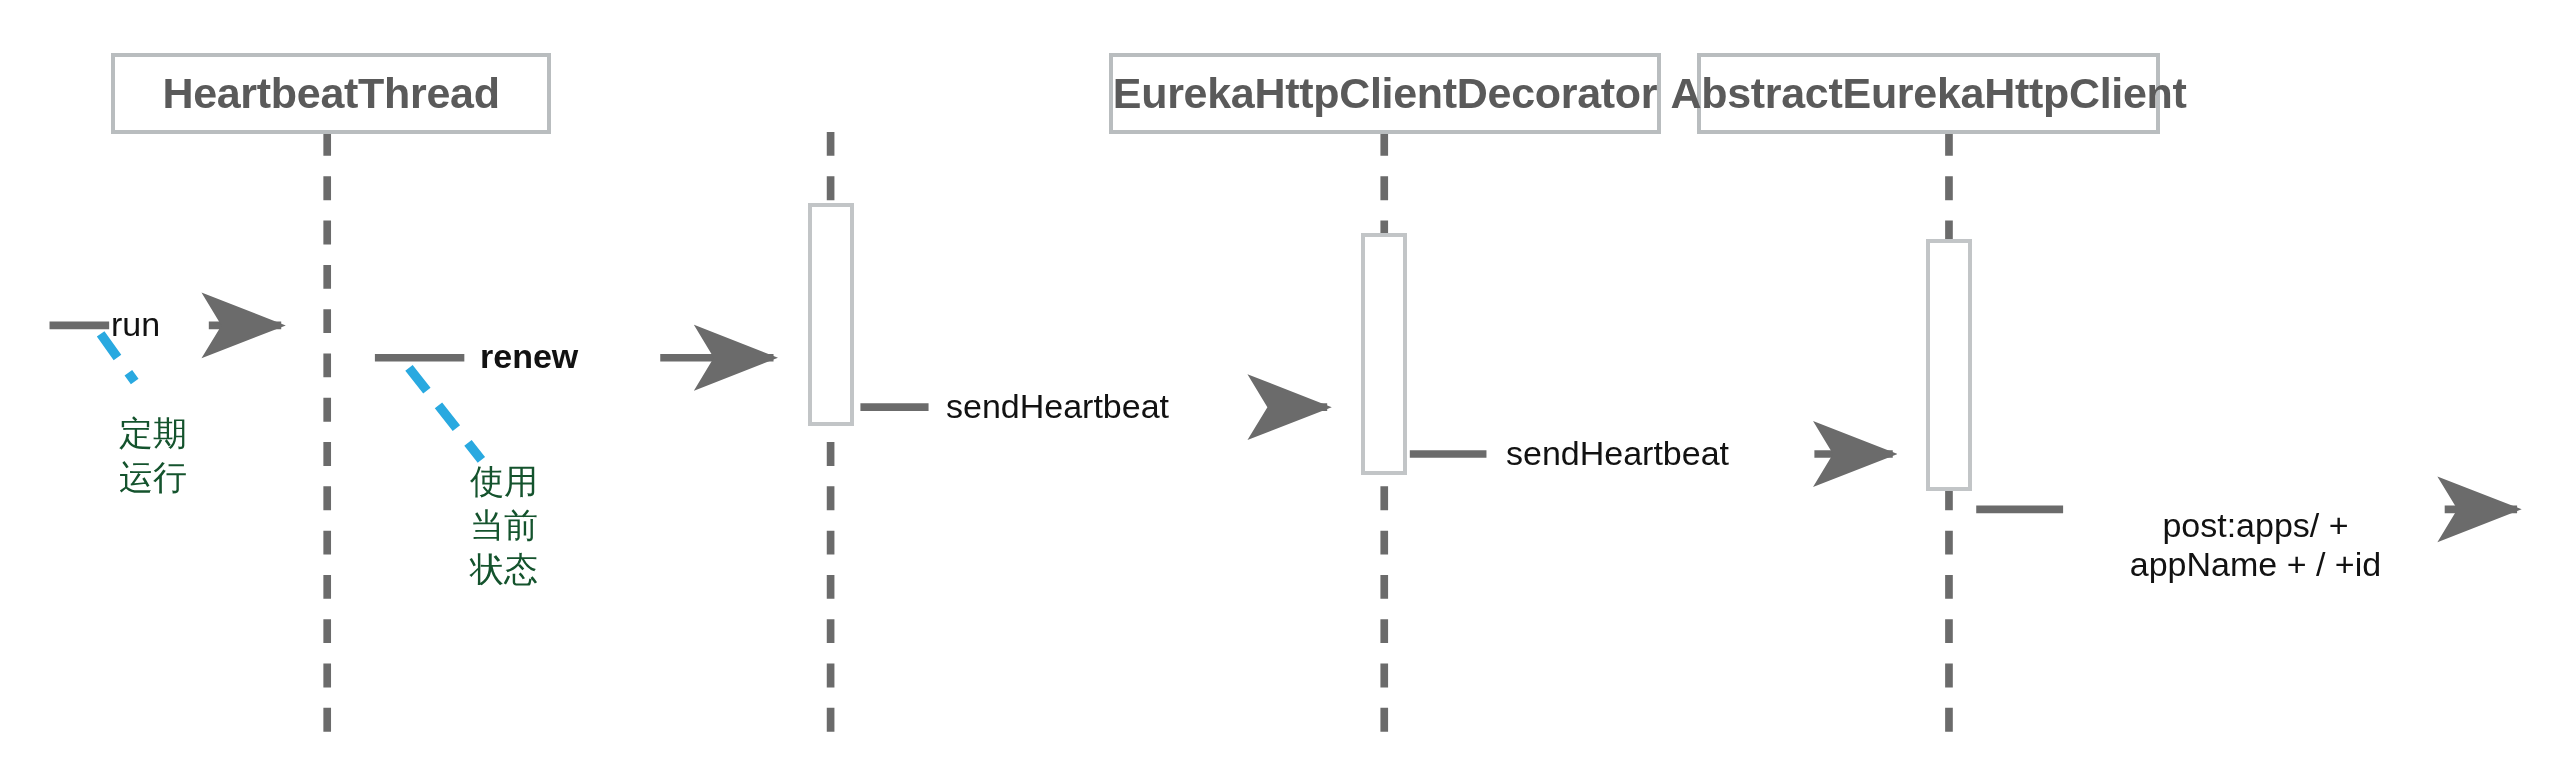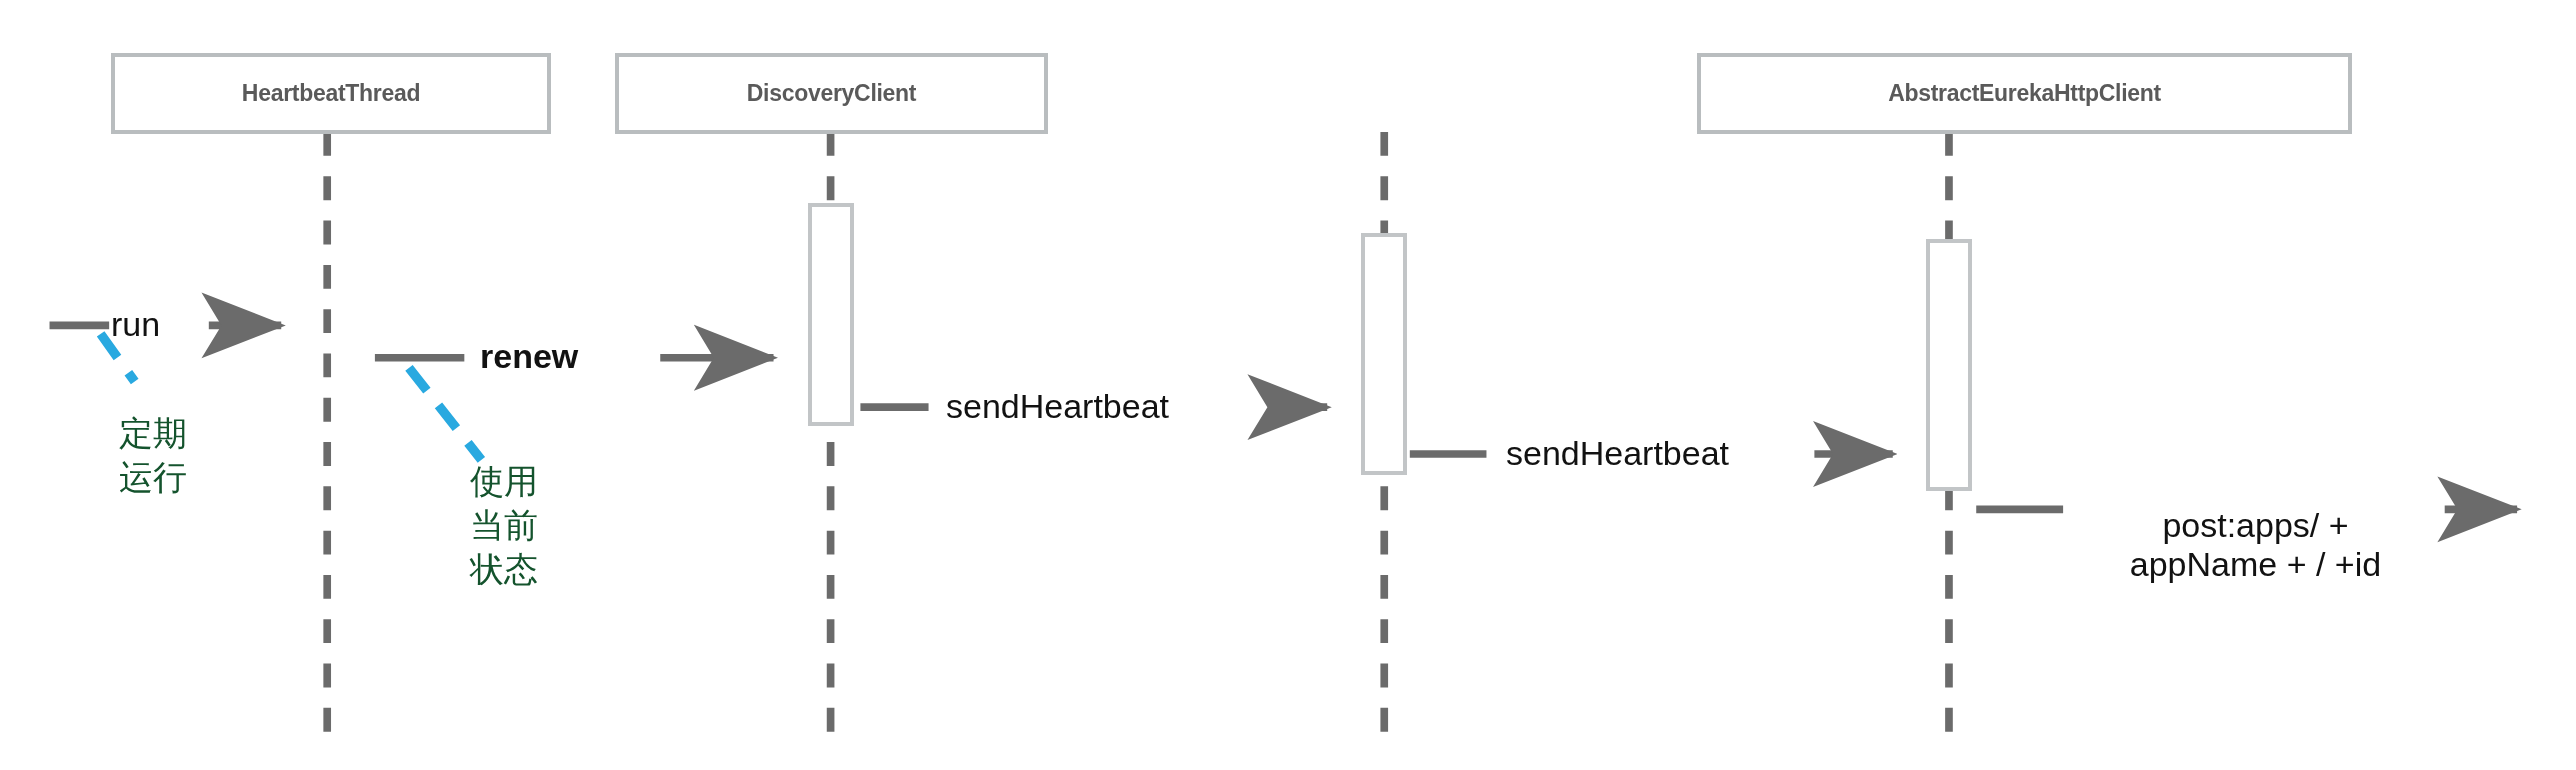--- a/index.html
+++ b/index.html
@@ -30,21 +30,21 @@
     position: absolute;
     border: 4.3px solid #b9bdbf;
     background: #ffffff;
     display: flex;
     align-items: center;
     justify-content: center;
     z-index: 6;
   }
   .participant-label {
     font-weight: bold;
-    font-size: 23px;
+    font-size: 43px;
     color: #5a5a5a;
     letter-spacing: -0.3px;
     white-space: nowrap;
     line-height: 1;
   }
 
   
   .activation {
     position: absolute;
     background: #ffffff;
@@ -123,26 +123,26 @@
     </g>
 
     <line x1="118" y1="392" x2="158" y2="448" stroke="#29a9e0" stroke-width="11" stroke-dasharray="34 22" stroke-linecap="butt"></line>
     <line x1="480" y1="432" x2="565" y2="540" stroke="#29a9e0" stroke-width="11" stroke-dasharray="34 22" stroke-linecap="butt"></line>
   </svg>
 
   <div class="participant" style="left:111px; top:53px; width:440px; height:81px;">
     <span class="participant-label">HeartbeatThread</span>
   </div>
 
-  <div class="participant" style="left:615px; top:53px; width:433px; height:81px;">
-    <span class="participant-label">DiscoveryClient</span>
+
+  <div class="participant" style="left:1109px; top:53px; width:552px; height:81px;">
+    <span class="participant-label">EurekaHttpClientDecorator</span>
   </div>
 
-
-  <div class="participant" style="left:1697px; top:53px; width:655px; height:81px;align-items:center;">
+  <div class="participant" style="left:1697px; top:53px; width:463px; height:81px;align-items:center;">
     <span class="participant-label">AbstractEurekaHttpClient</span>
   </div>
 
   <div class="activation" style="left:808px; top:203px; width:46px; height:223px;"></div>
 
   <div class="activation" style="left:1361px; top:233px; width:46px; height:242px;"></div>
 
   <div class="activation" style="left:1926px; top:239px; width:46px; height:252px;"></div>
 
   <div class="msg-label" style="left:111px; top:305px;">

